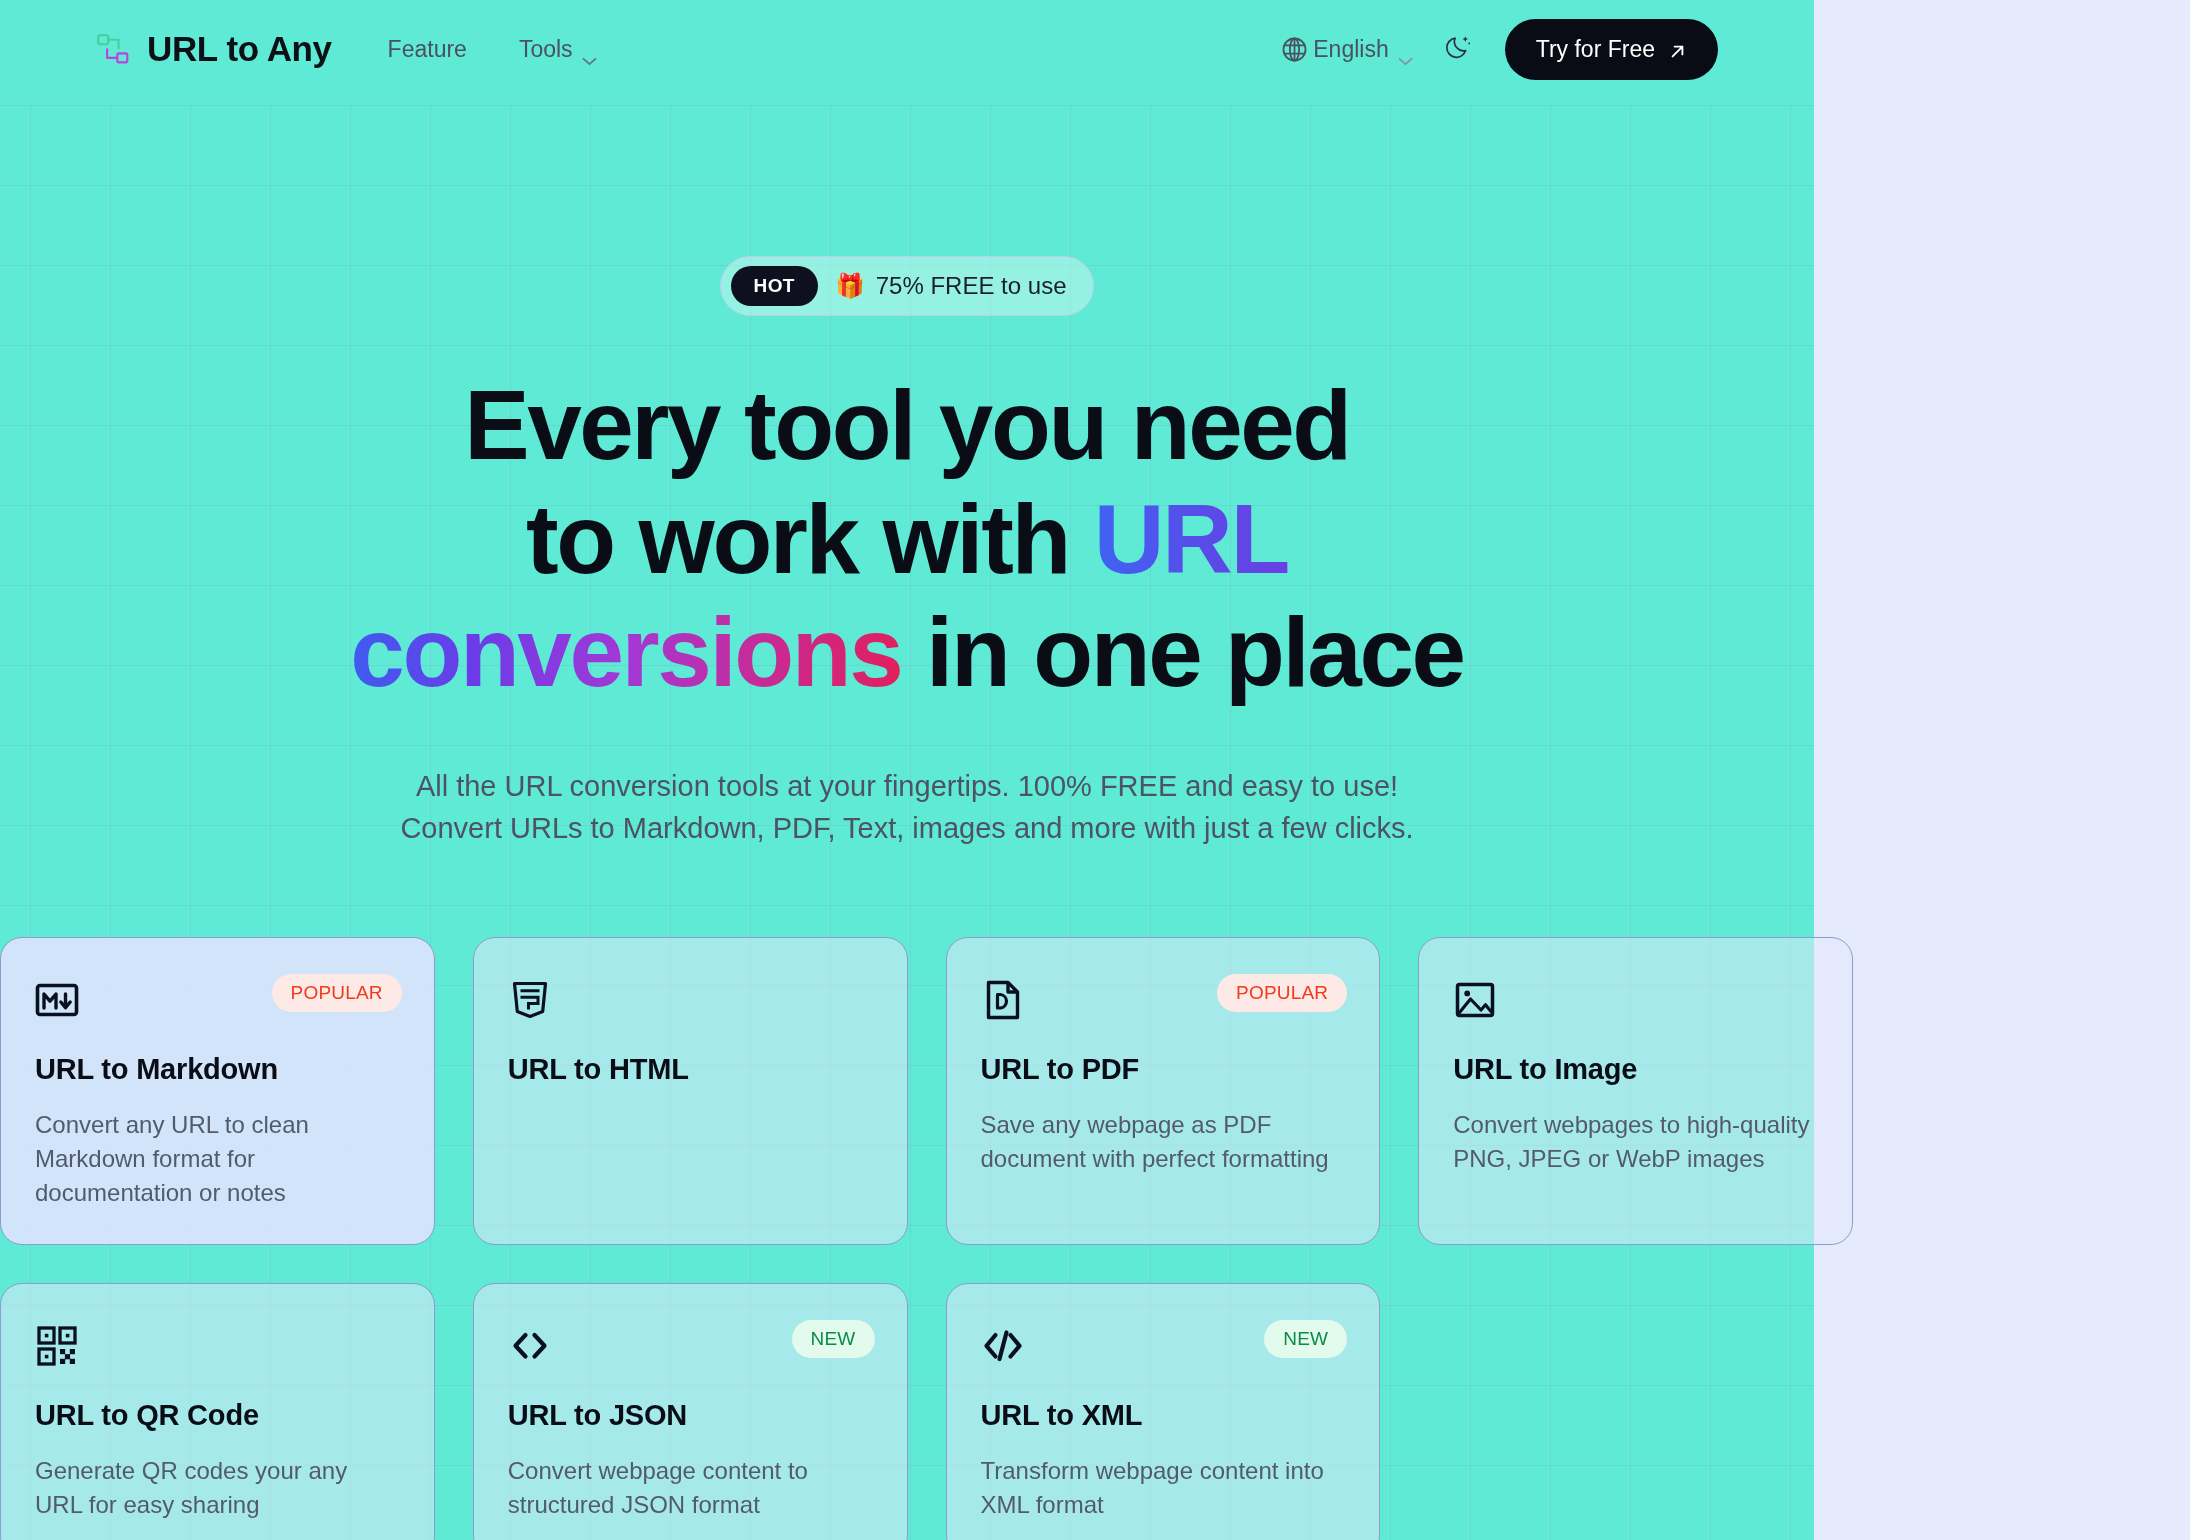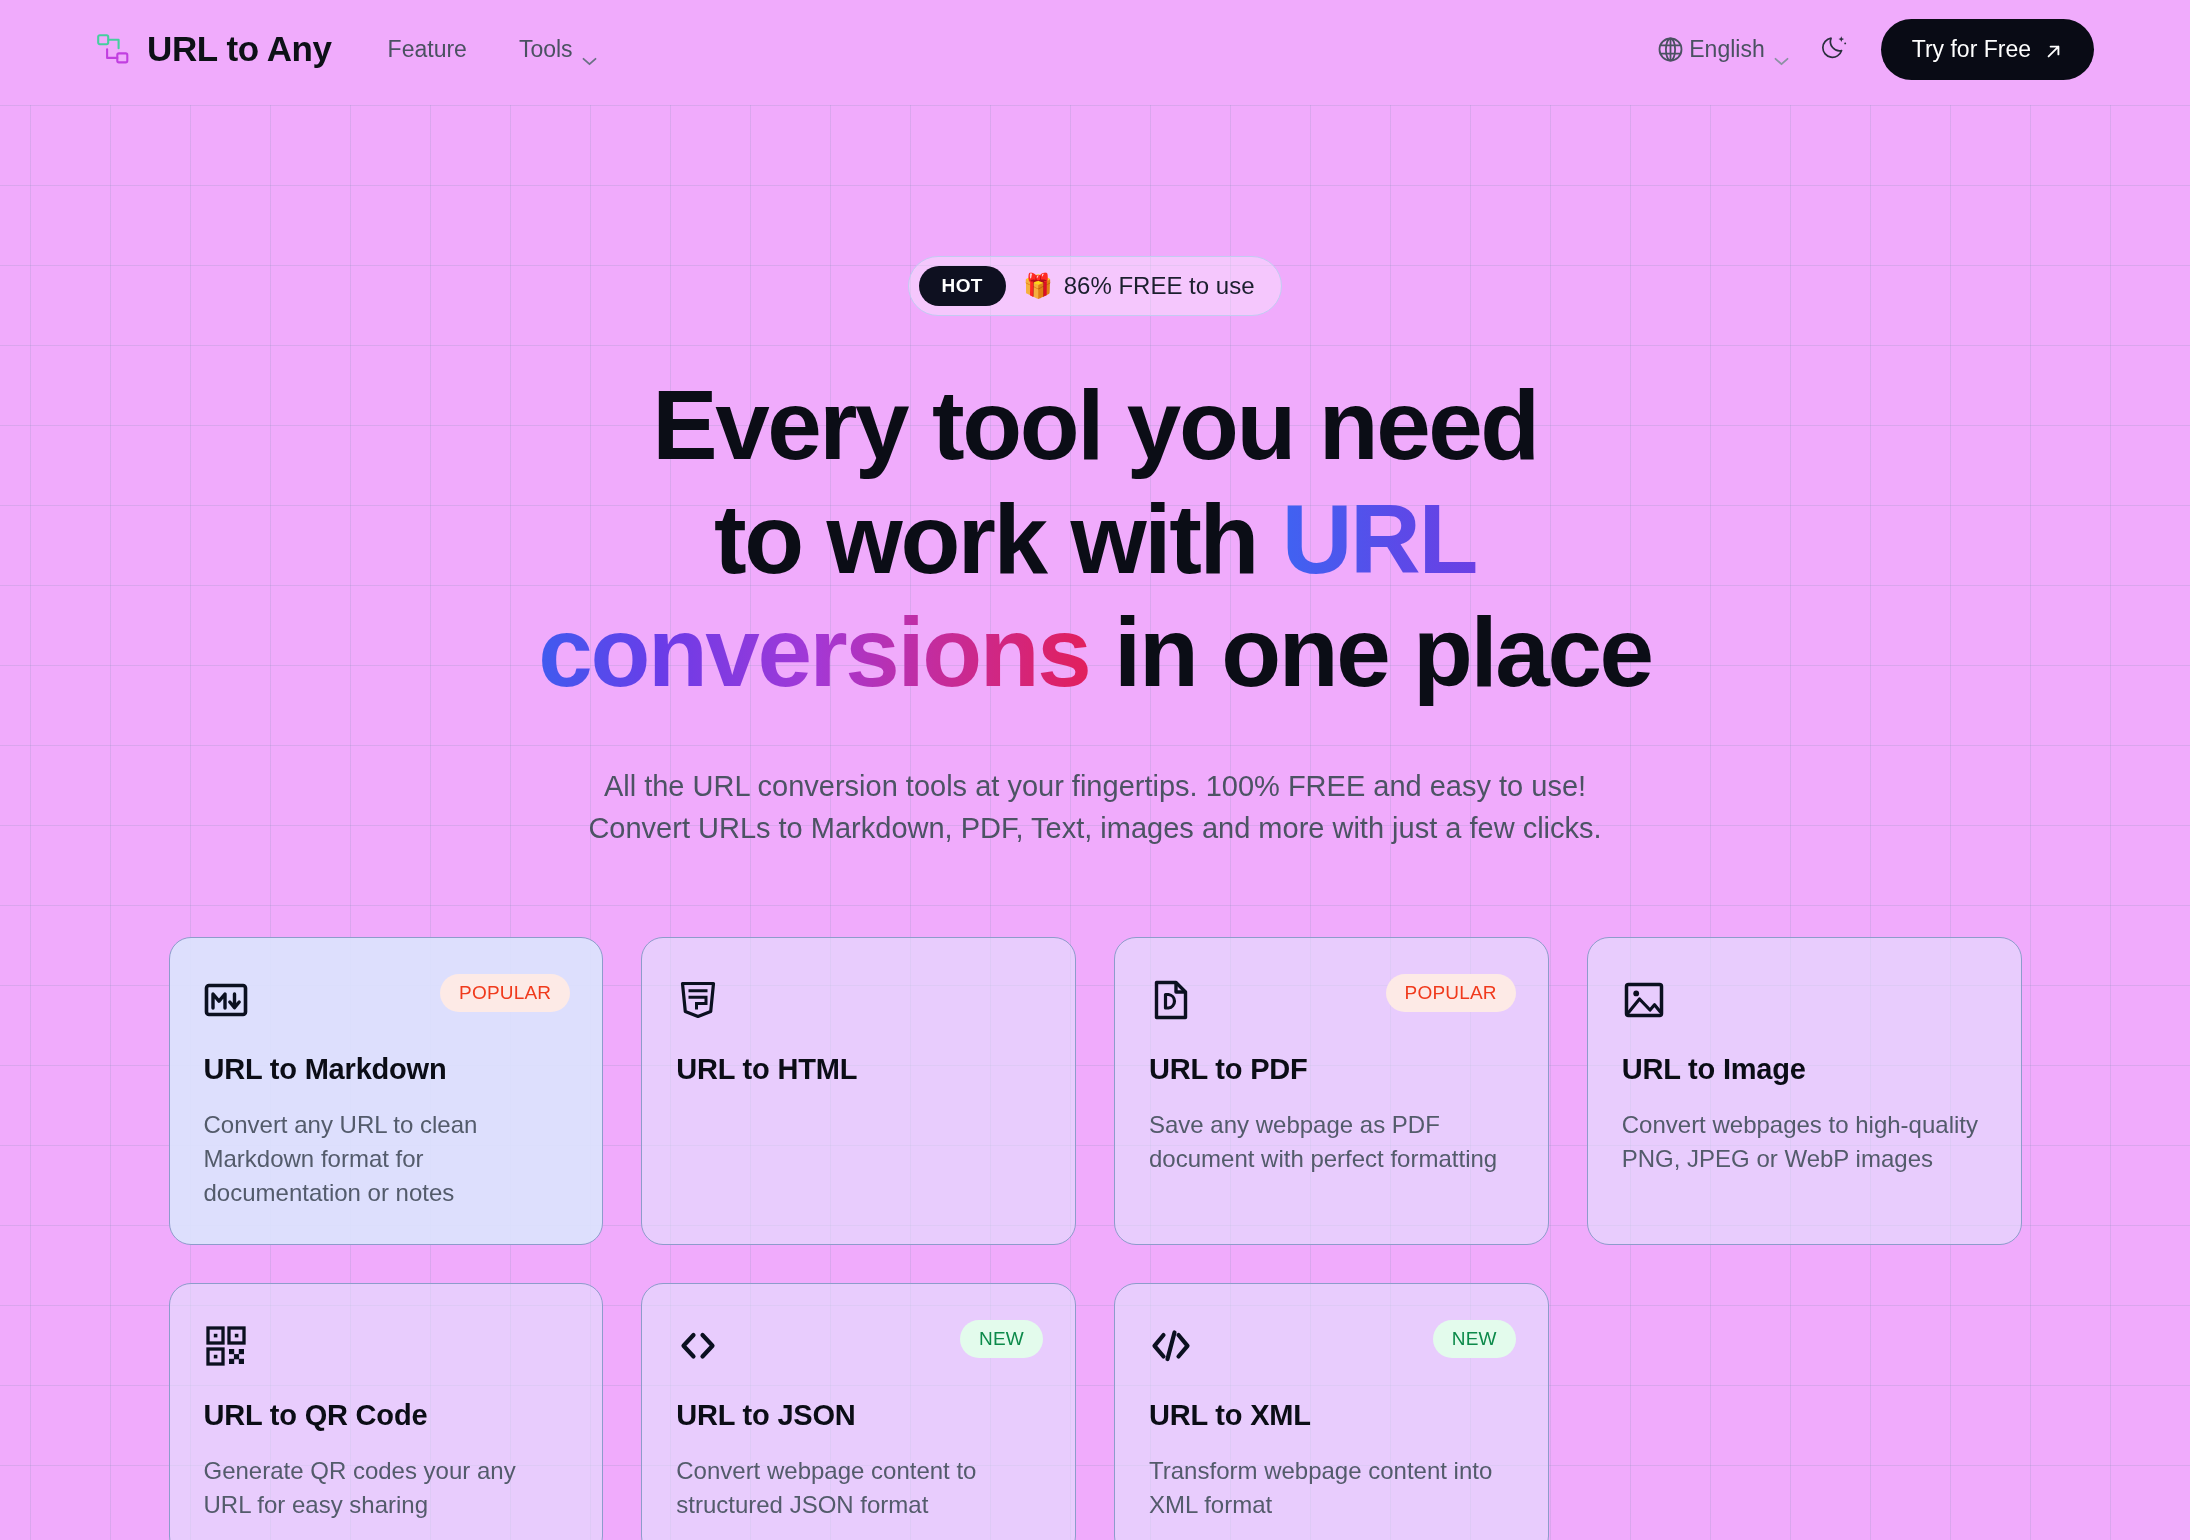--- a/index.html
+++ b/index.html
@@ -4,22 +4,22 @@
 <style>
   * { box-sizing: border-box; margin: 0; padding: 0; }
   html, body {
     width: 2190px; height: 1540px;
     font-family: "Liberation Sans", sans-serif;
     background: #e6eafd;
     overflow: hidden;
   }
   .page {
     position: relative;
-    width: 2190px; height: 1540px;
-    background: #f0abfc;
+    width: 1814px; height: 1540px;
+    background: #5eead4;
   }
   
   .grid-bg {
     position: absolute;
     left: 0; top: 105px; right: 0; bottom: 0;
     background-image:
       linear-gradient(to right, rgba(140,150,185,0.22) 1.5px, transparent 1.5px),
       linear-gradient(to bottom, rgba(140,150,185,0.22) 1.5px, transparent 1.5px);
     background-size: 80px 80px;
     background-position: 30px 0px;
@@ -224,21 +224,21 @@
       </button>
     </div>
   </div>
 
   <div class="hero">
 
     <div class="pill">
       <span class="pill-tag">HOT</span>
       <span class="pill-text">
         <span class="pill-emoji">🎁</span>
-        <span>86% FREE to use</span>
+        <span>75% FREE to use</span>
       </span>
     </div>
 
     <h1 class="headline">
       <div>Every tool you need</div>
       <div>
         <span>to work with </span><span class="grad-url">URL</span>
       </div>
       <div>
         <span class="grad">conversions</span><span> in one place</span>

